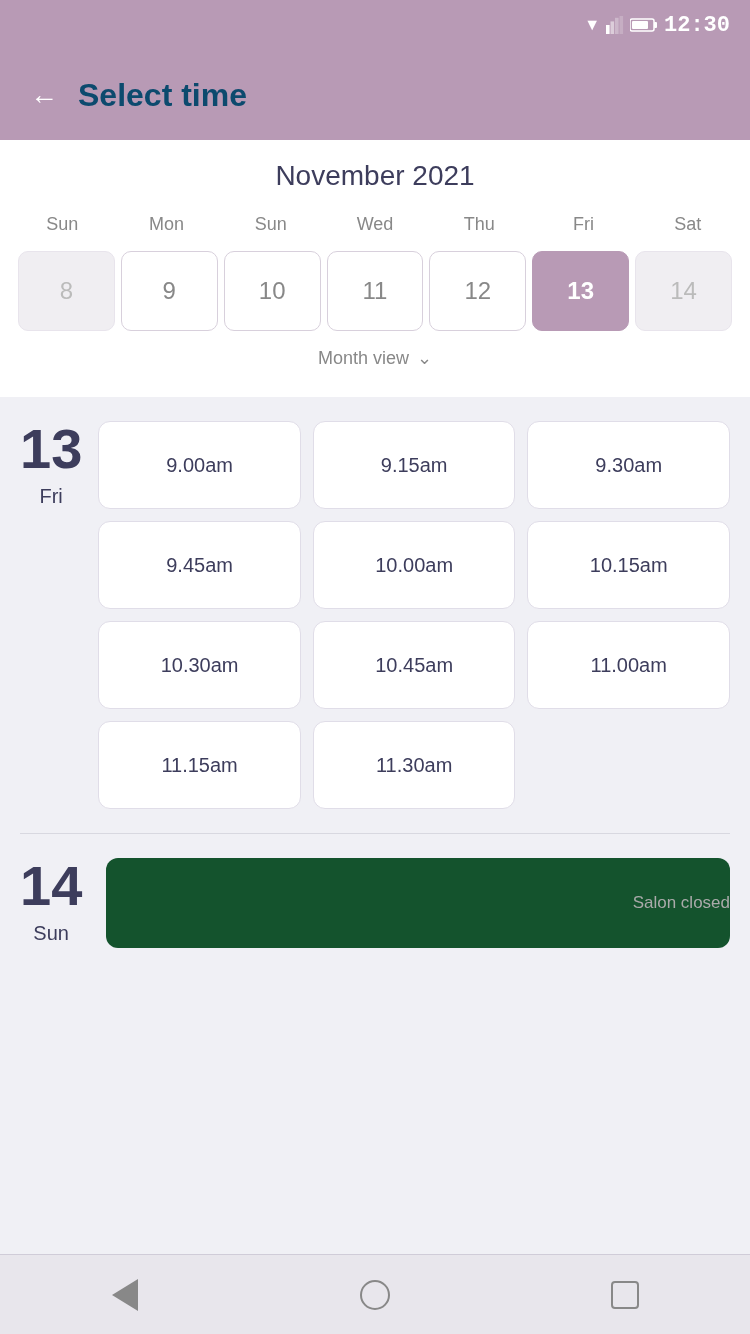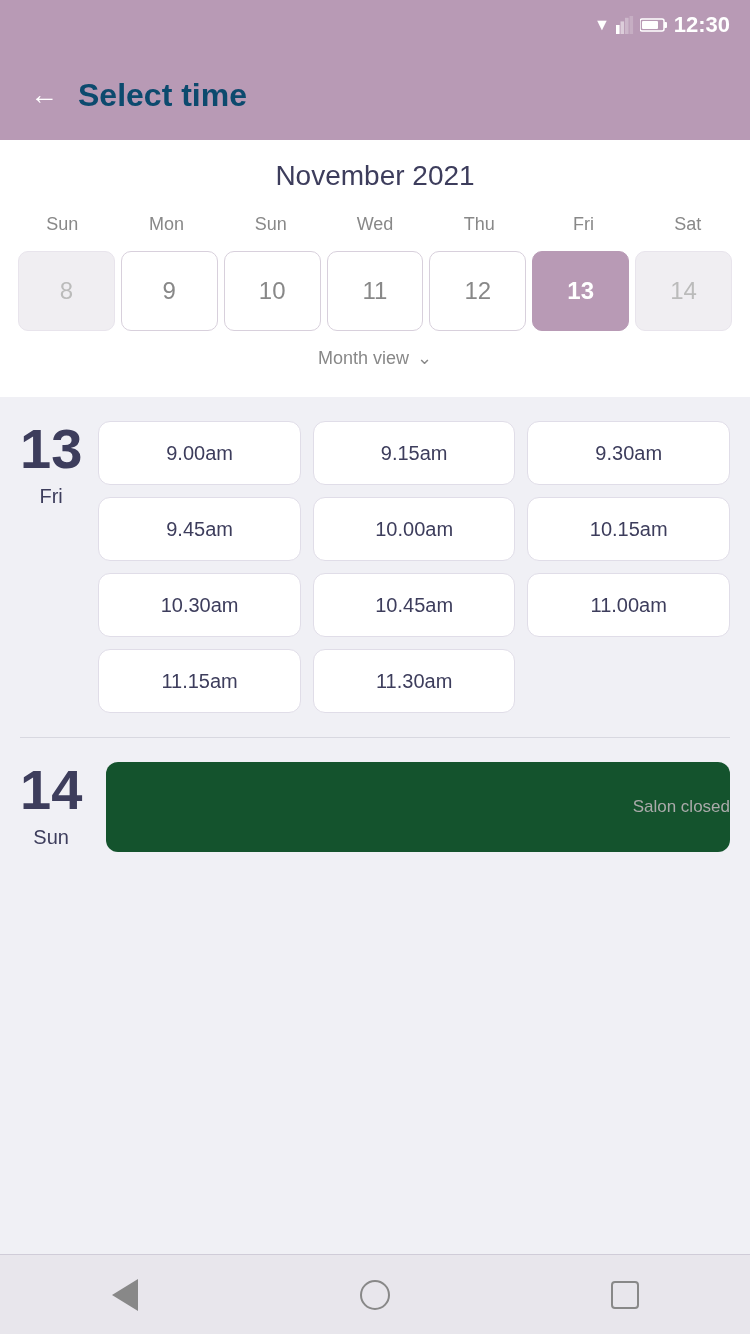--- a/index.html
+++ b/index.html
@@ -24,20 +24,21 @@
     }
     .status-icons {
       display: flex;
       align-items: center;
       gap: 6px;
     }
     .status-time {
       color: white;
       font-size: 22px;
       font-weight: 600;
+      font-family: Liberation Mono, monospace;
     }
 
     
     .header {
       background: #b89ab5;
       height: 90px;
       display: flex;
       align-items: center;
       padding: 0 30px;
       gap: 20px;
@@ -149,21 +150,21 @@
     .time-slots-grid {
       display: grid;
       grid-template-columns: repeat(3, 1fr);
       gap: 12px;
       flex: 1;
     }
     .time-slot {
       background: white;
       border: 1.5px solid #e0dde8;
       border-radius: 12px;
-      height: 64px;
+      height: 88px;
       display: flex;
       align-items: center;
       justify-content: center;
       font-size: 20px;
       color: #3d3d5c;
       cursor: pointer;
     }
 
     .day-content {
       display: flex;

